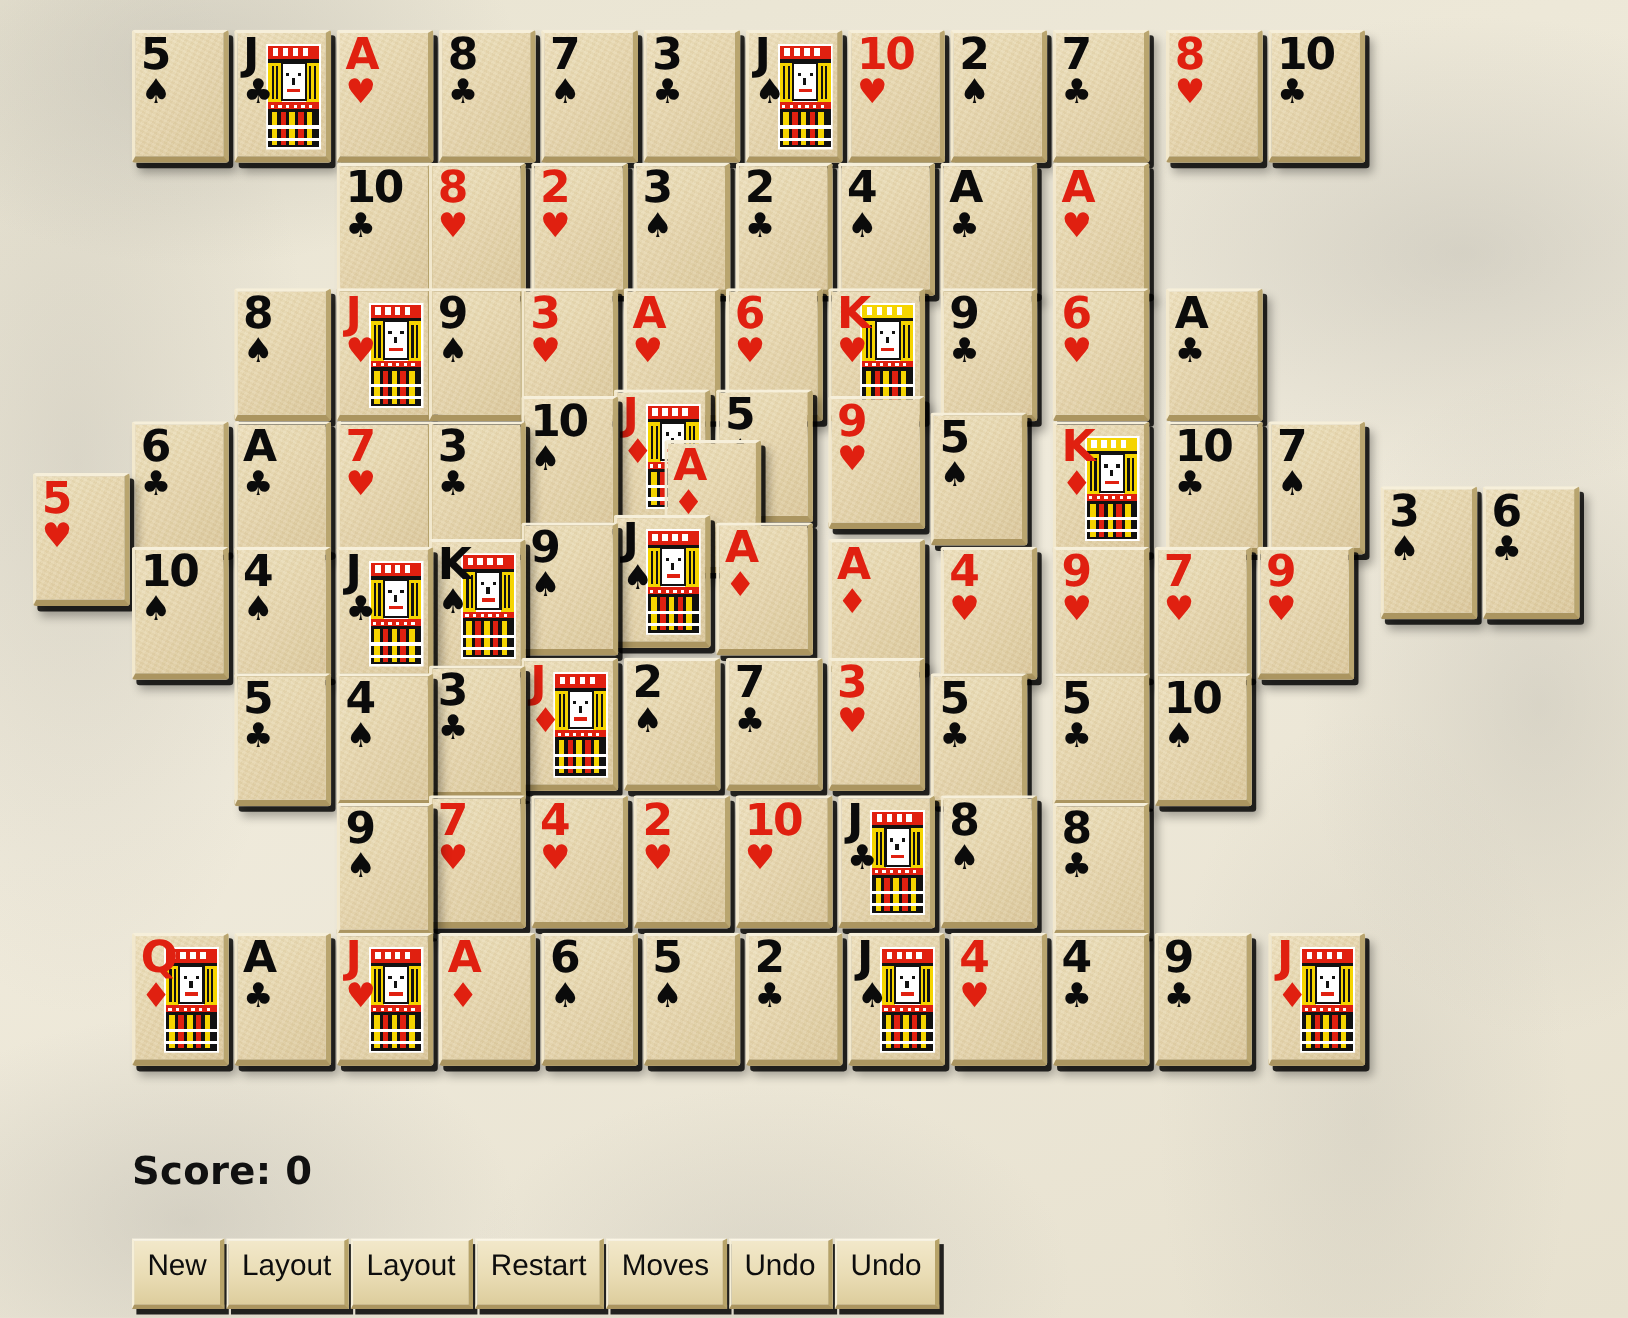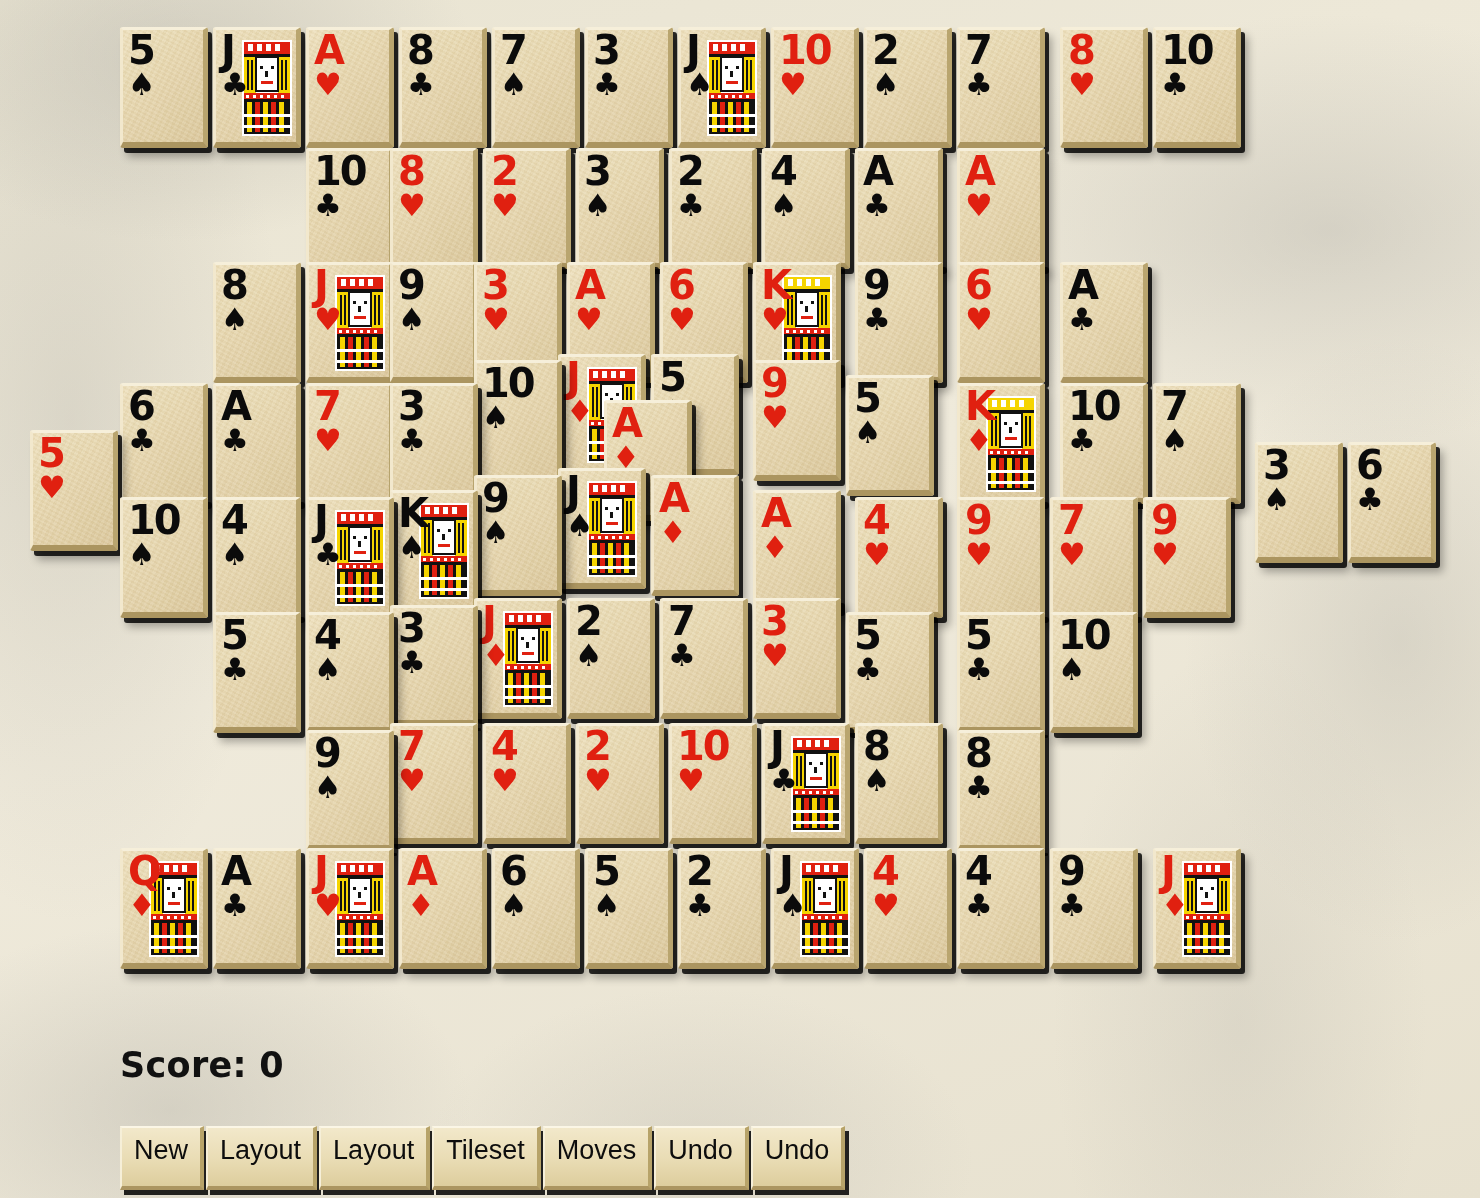--- a/index.html
+++ b/index.html
@@ -1296,17 +1296,17 @@
   </svg></div>
     </div>
   </div>
 
 <div id="score">Score: 0</div>
 
 <div id="buttonbar">
     <div class="btn">New</div>
     <div class="btn">Layout</div>
     <div class="btn">Layout</div>
-    <div class="btn">Tileset</div>
+    <div class="btn">Restart</div>
     <div class="btn">Moves</div>
     <div class="btn">Undo</div>
     <div class="btn">Undo</div>
   </div>
 
 </body></html>

